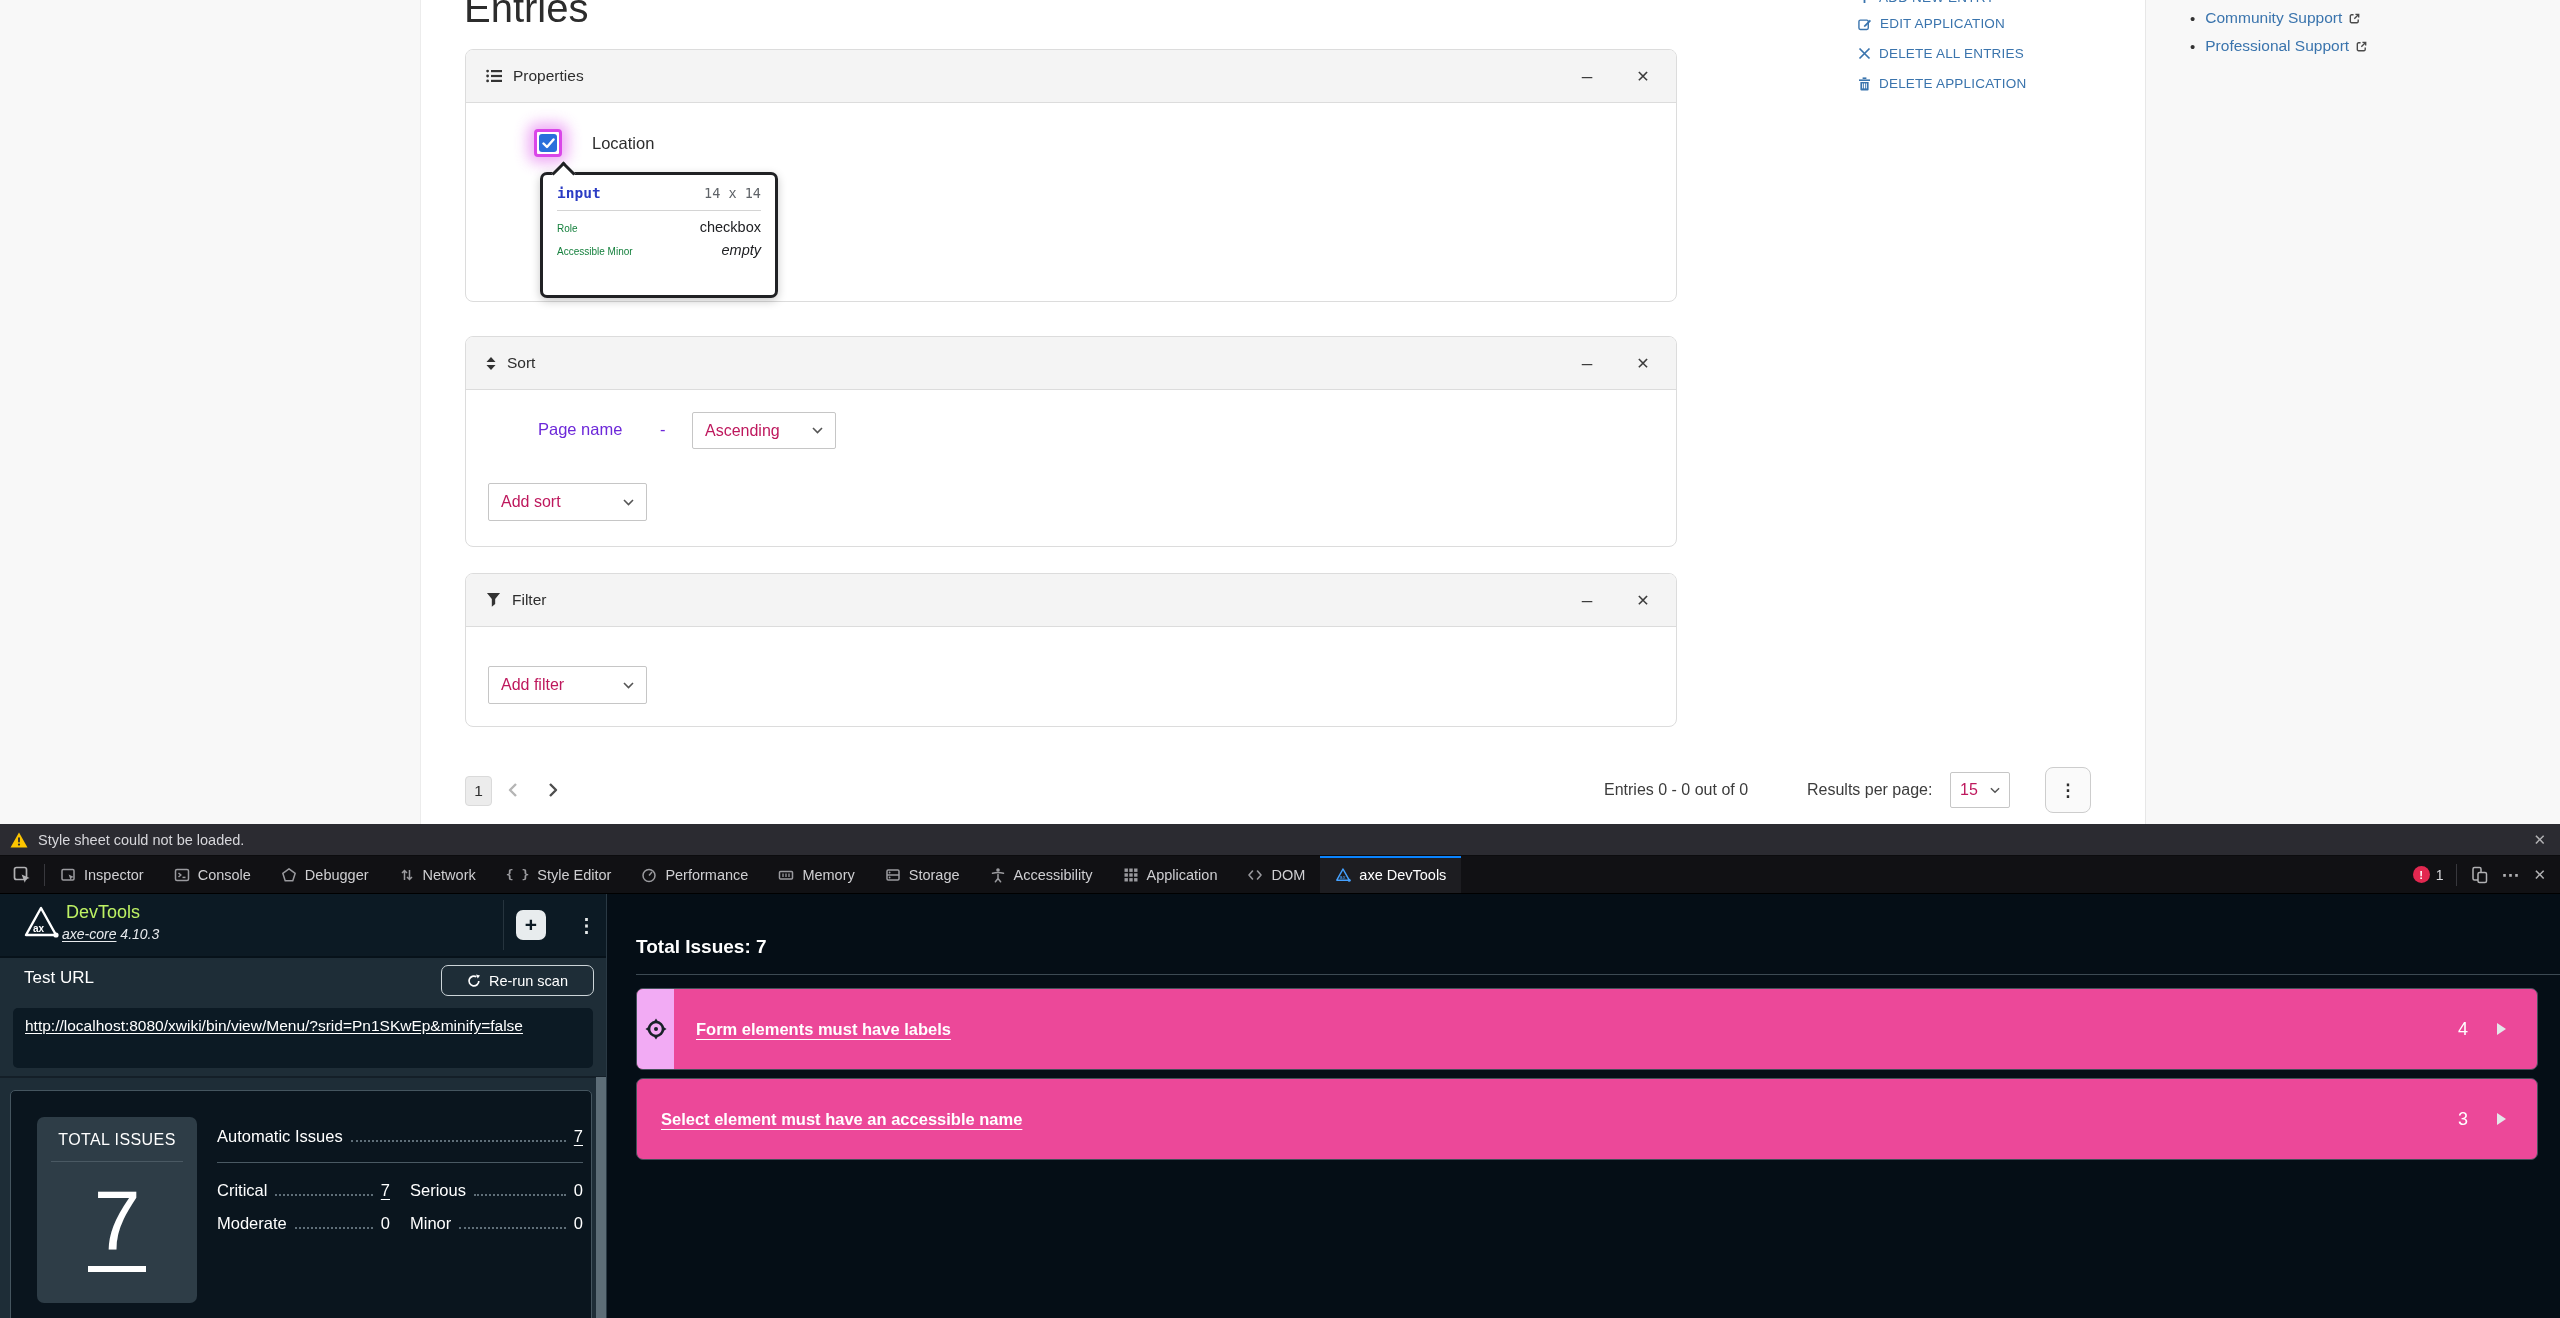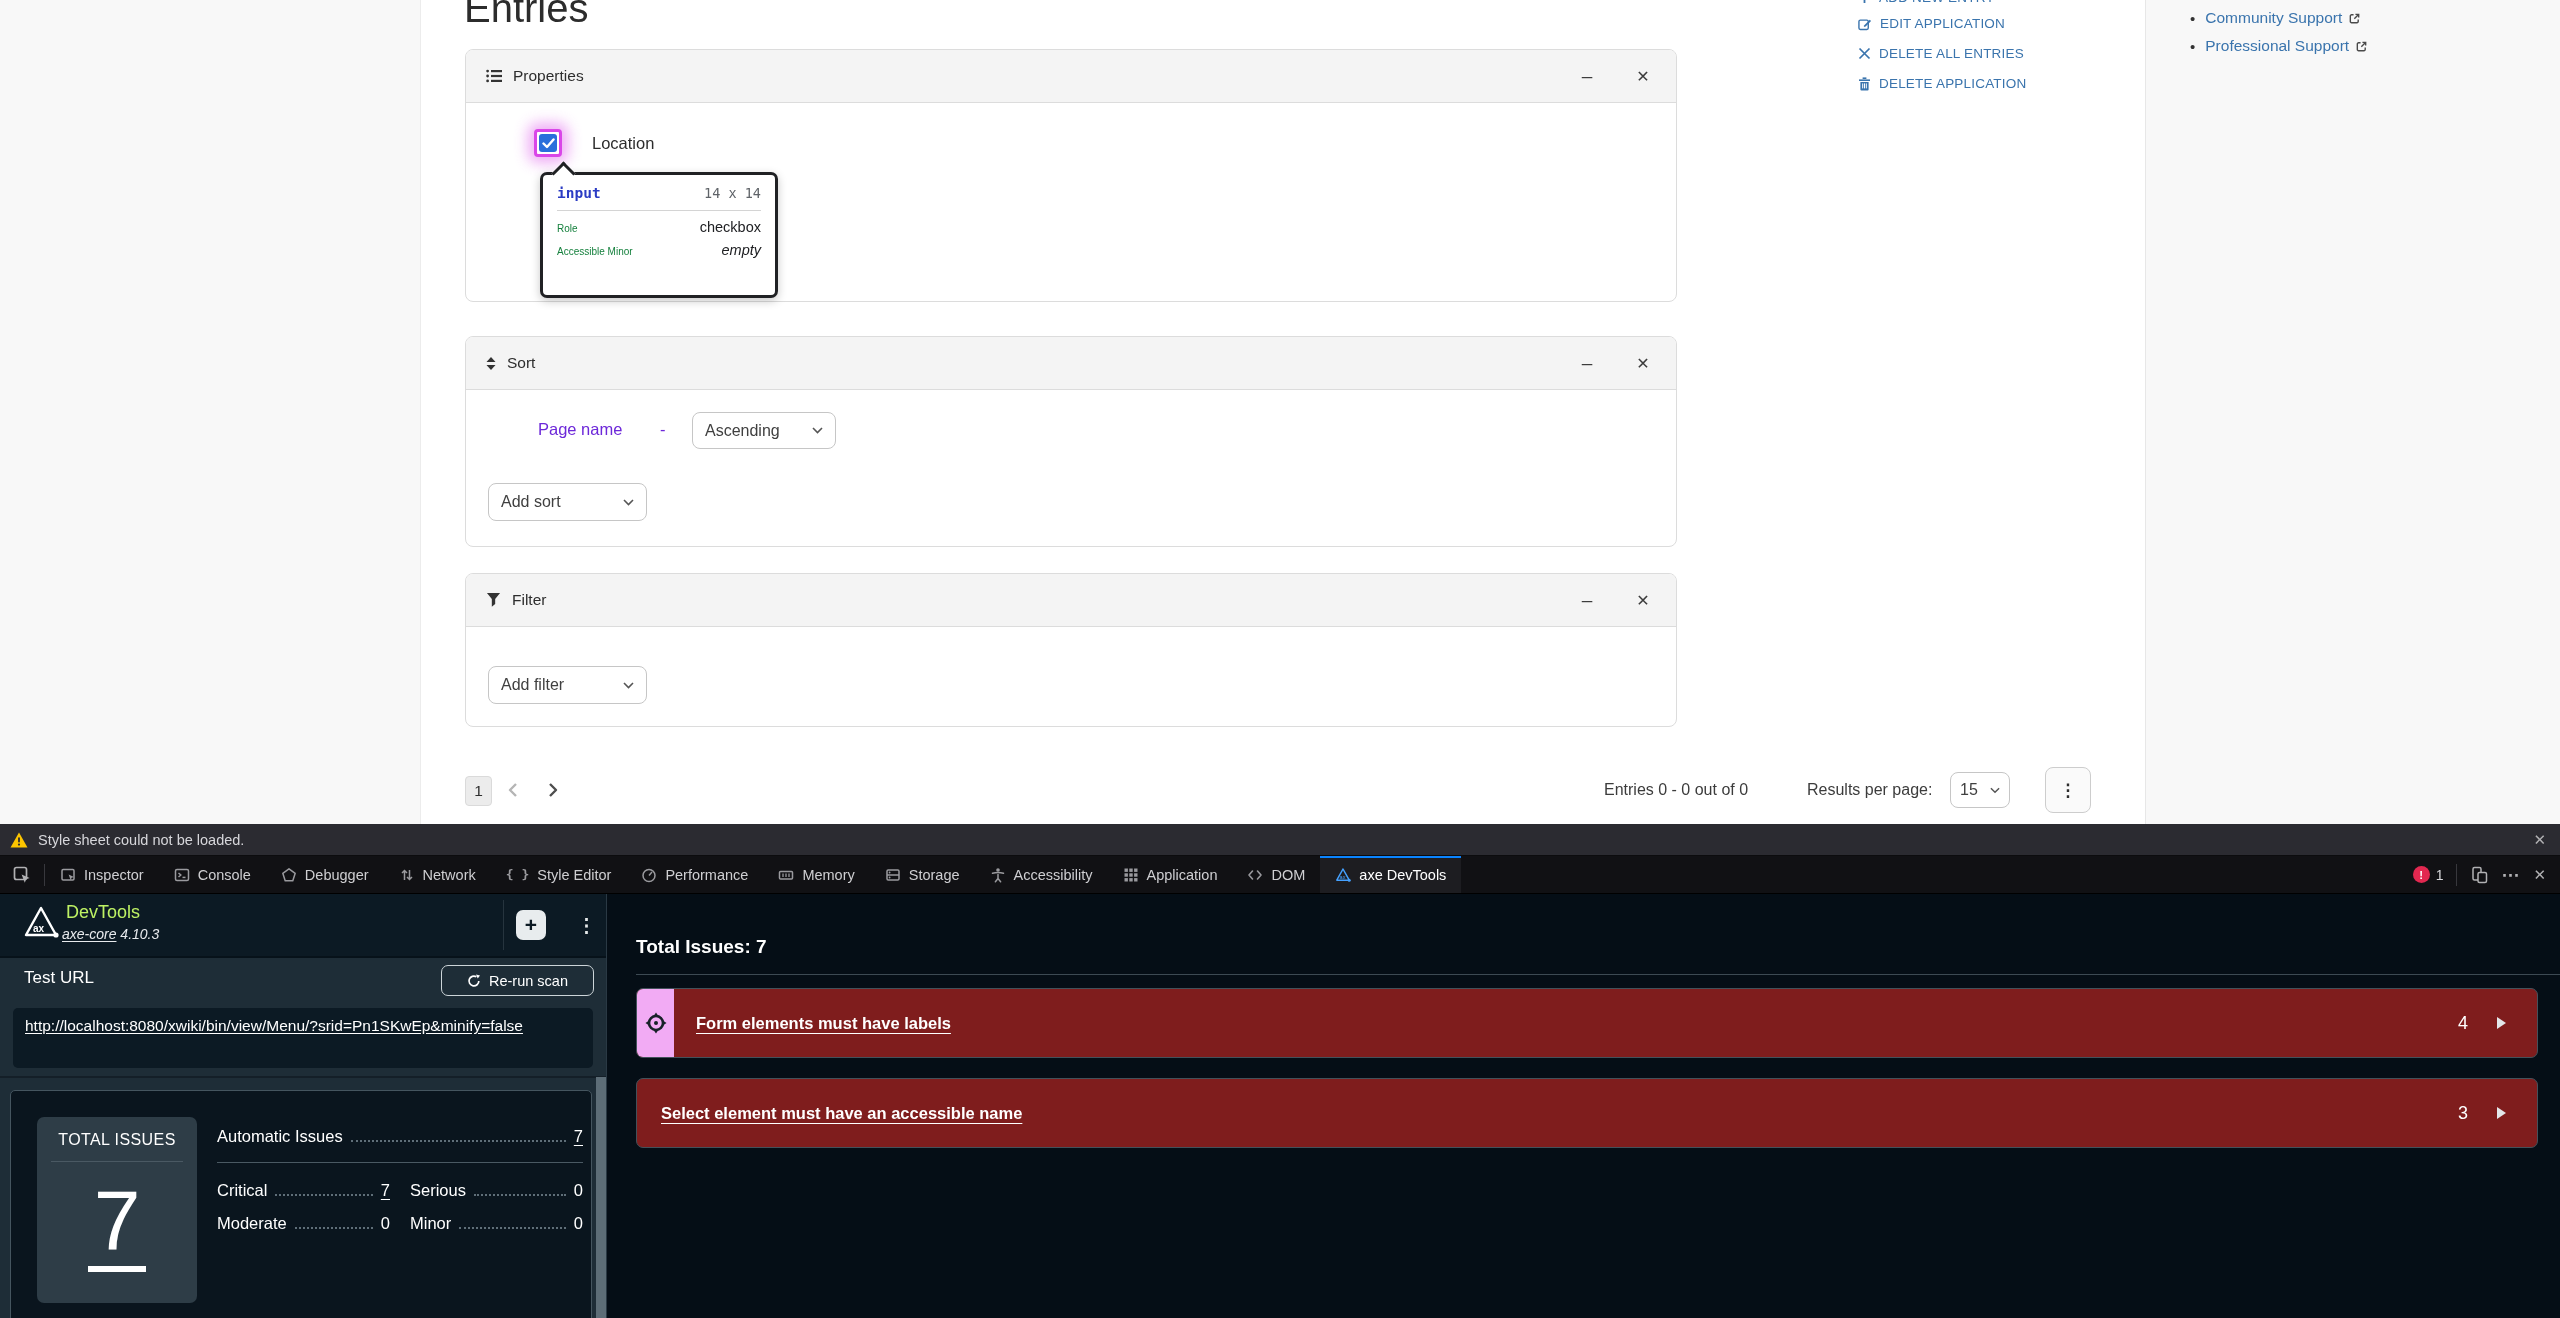--- a/index.html
+++ b/index.html
@@ -34,22 +34,22 @@
              border-left:3px solid #202124;border-top:3px solid #202124;transform:rotate(45deg);}
   .tip-in{padding:10px 14px 0 14px;}
   .tip-row{display:flex;justify-content:space-between;align-items:baseline;}
   .tip-tag{font-family:"DejaVu Sans Mono",monospace;font-weight:700;font-size:14.5px;color:#2b3cc4;}
   .tip-dim{font-family:"DejaVu Sans Mono",monospace;font-size:13.5px;color:#5f6368;}
   .tip-hr{border:0;border-top:1px solid #d4d4d4;margin:9px 0 8px 0;}
   .tip-lbl{font-size:10px;color:#15803d;}
   .tip-val{font-size:14.5px;color:#202124;}
   .tip-row+.tip-row{margin-top:7px;}
 
-  .sel{display:flex;align-items:center;justify-content:space-between;border:1px solid #c6c6c6;border-radius:8px;
-       background:#fff;padding:0 12px;font-size:16px;color:#404040;box-sizing:border-box;}
+  .sel{display:flex;align-items:center;justify-content:space-between;border:1px solid #c6c6c6;border-radius:2px;
+       background:#fff;padding:0 12px;font-size:16px;color:#be185d;box-sizing:border-box;}
   .body-txt{font-size:16.5px;color:#6d28d9;}
 
   .action-link{position:absolute;left:1858px;display:flex;align-items:center;gap:8px;color:#3a74ad;
                font-size:13.5px;letter-spacing:.2px;white-space:nowrap;}
   .sup-item{position:absolute;display:flex;align-items:center;gap:6px;color:#3a74ad;font-size:15.5px;white-space:nowrap;}
   .bullet{color:#333;font-size:15px;margin-right:4px;}
 
   .pg1{position:absolute;left:465px;top:776px;width:27px;height:30px;background:#ececec;border:1px solid #dadada;
        border-radius:4px;display:flex;align-items:center;justify-content:center;font-size:15.5px;color:#2f2f2f;box-sizing:border-box;}
   .pg-sum{position:absolute;top:781px;font-size:16px;color:#3c3c3c;white-space:nowrap;}
@@ -108,21 +108,21 @@
   .leader{flex:1;border-bottom:2px dotted #5f6e78;margin:0 8px 4px 8px;}
   .uval{text-decoration:underline;text-underline-offset:3px;}
   .sumhr{border:0;border-top:1px solid #4a5963;margin:16px 0 18px 0;}
   .sevgrid{display:flex;gap:20px;}
   .sevcol{width:173px;display:flex;flex-direction:column;gap:14px;}
   .sb-scroll{position:absolute;left:596px;top:183px;width:10px;height:241px;background:#5d6d77;}
 
   .main{position:absolute;left:608px;top:0;width:1952px;height:424px;}
   .res-h{position:absolute;left:28px;top:42px;font-size:19px;font-weight:700;color:#fff;}
   .res-hr{position:absolute;left:28px;top:80px;right:0;border-top:1px solid #3d4a53;}
-  .issue{position:absolute;left:28px;width:1902px;height:70px;background:#7f1d1d;border:1px solid #43515a;border-radius:7px;
+  .issue{position:absolute;left:28px;width:1902px;height:82px;background:#ec4899;border:1px solid #43515a;border-radius:7px;
          box-sizing:border-box;display:flex;align-items:center;}
   .issue .strip{width:37px;height:100%;background:#f2abf4;border-radius:6px 0 0 6px;display:flex;align-items:center;justify-content:center;}
   .issue .title{font-size:16.5px;font-weight:700;color:#fff;text-decoration:underline;text-underline-offset:4px;}
   .issue .pad{width:22px;}
   .issue .count{margin-left:auto;font-size:18px;color:#fff;}
   .issue .chev{margin:0 30px 0 28px;display:flex;}
 </style>
 </head>
 <body>
 

